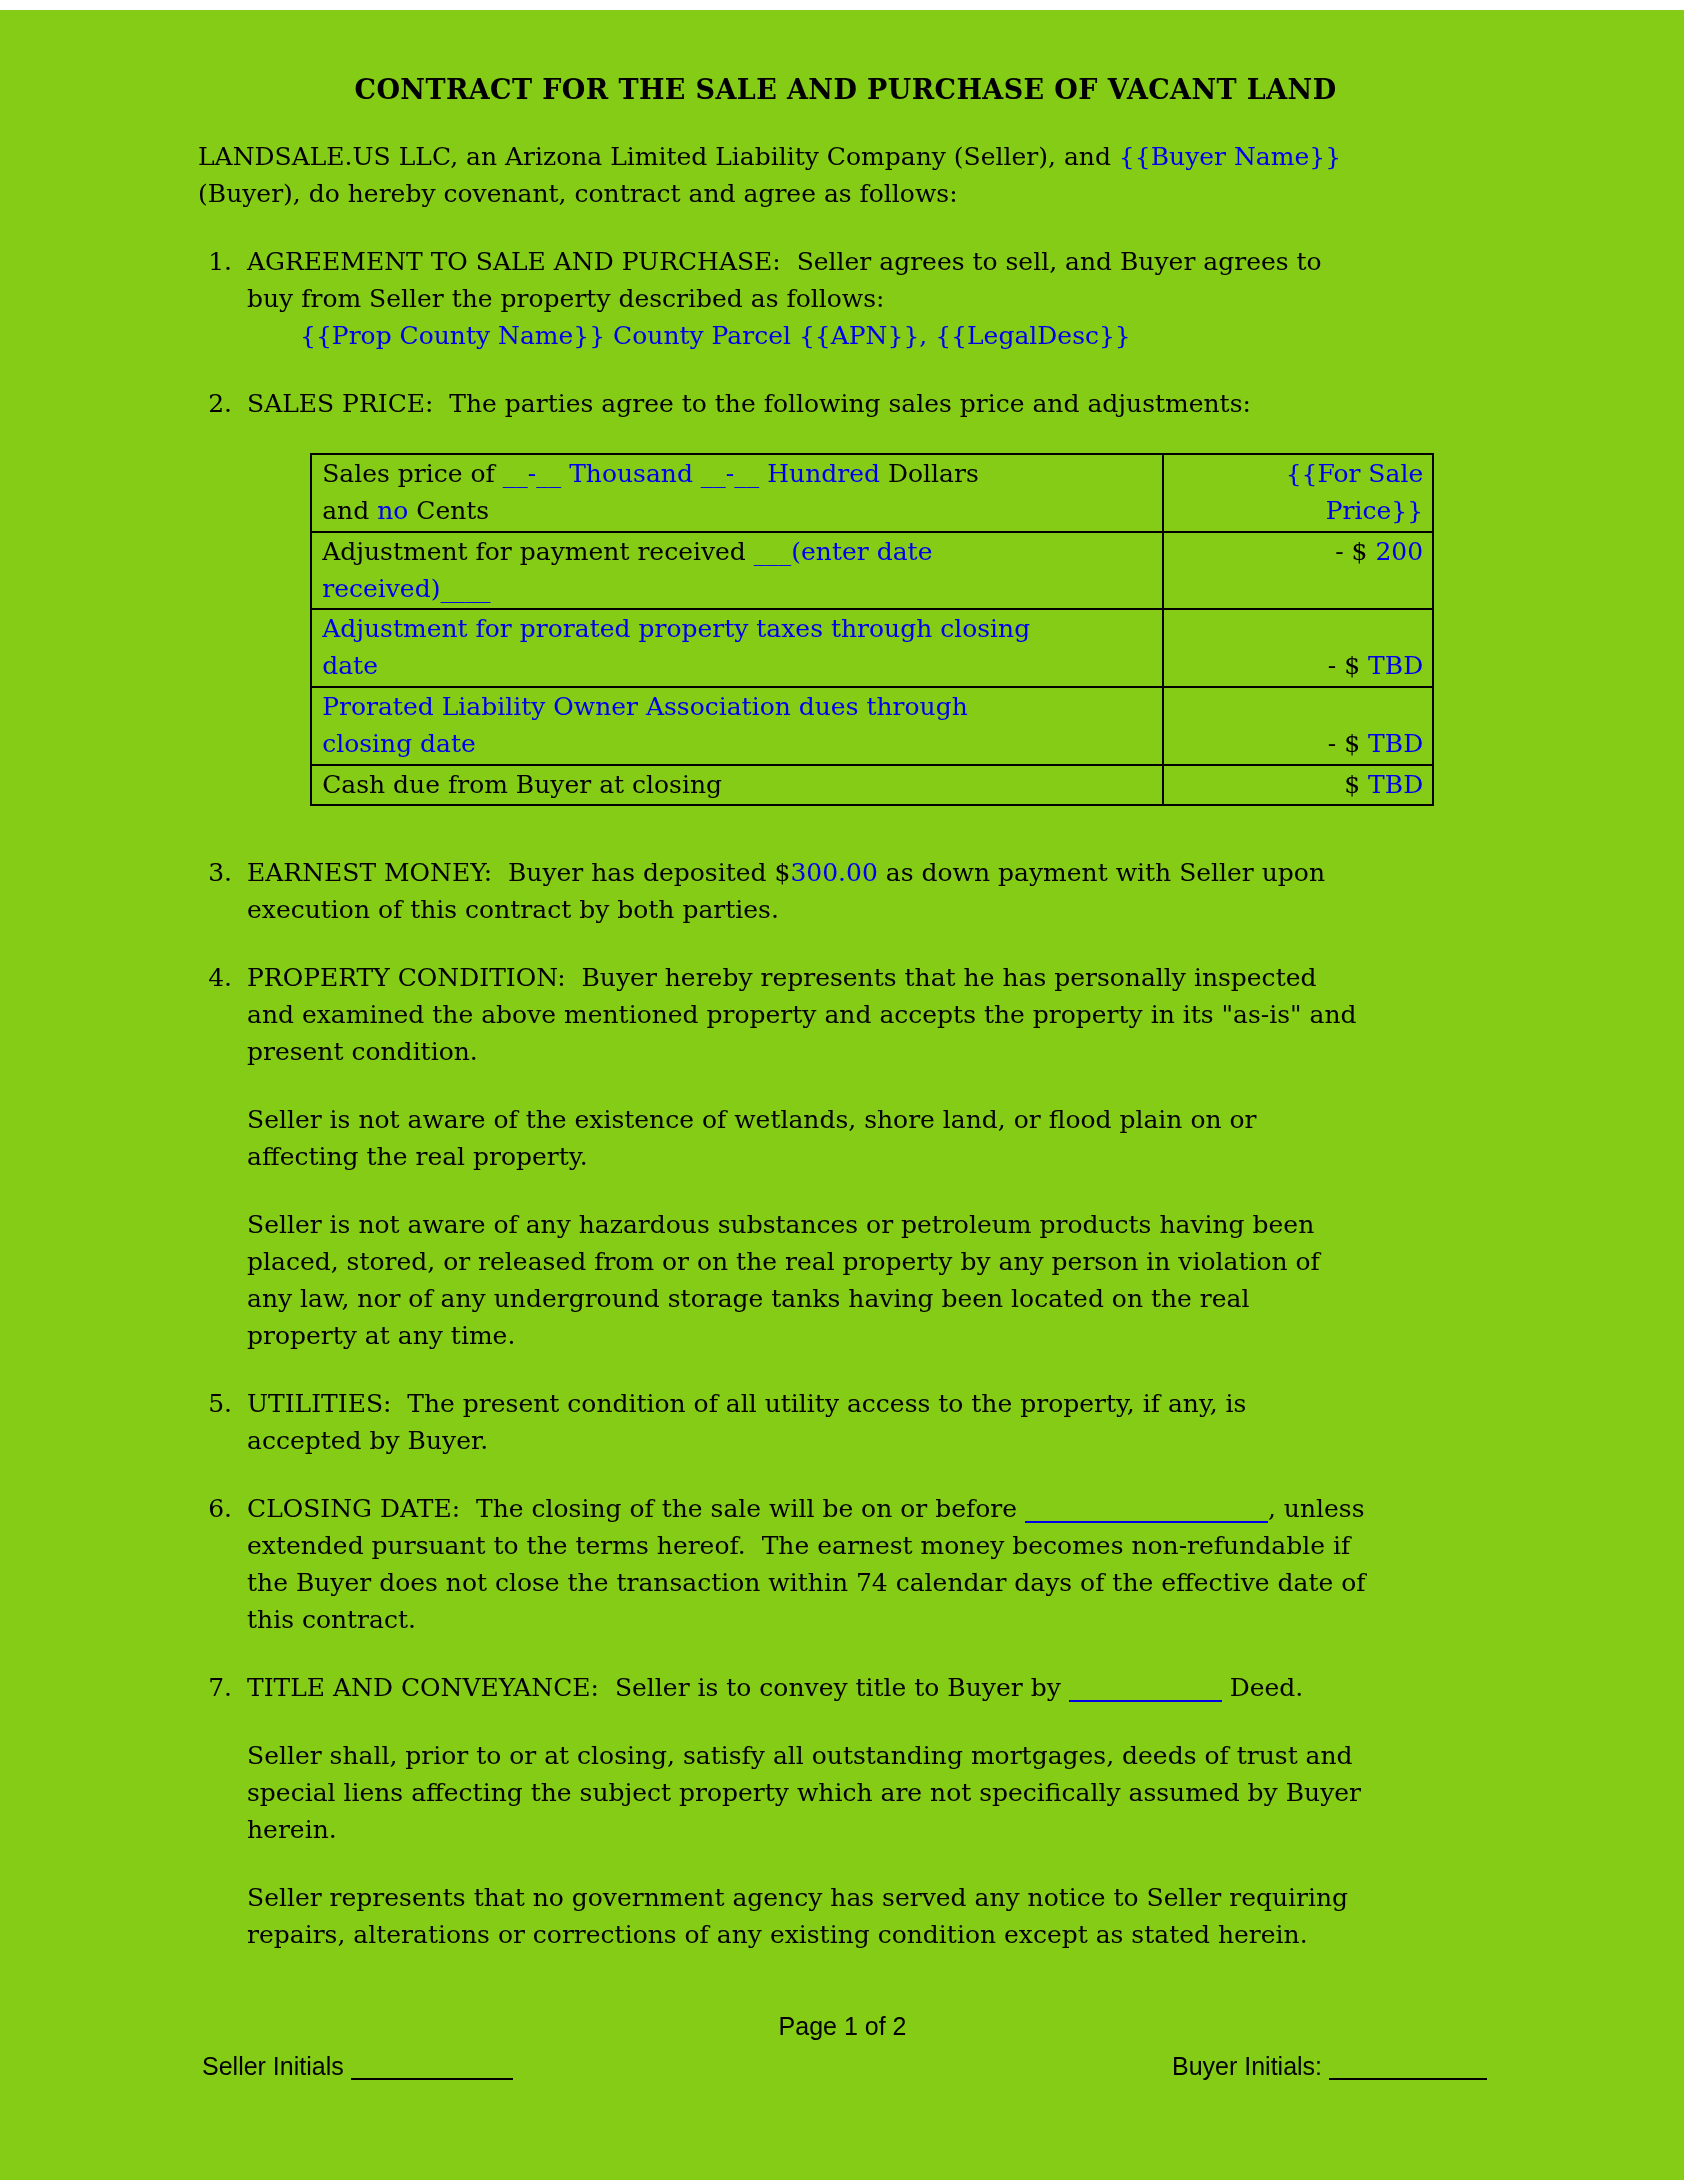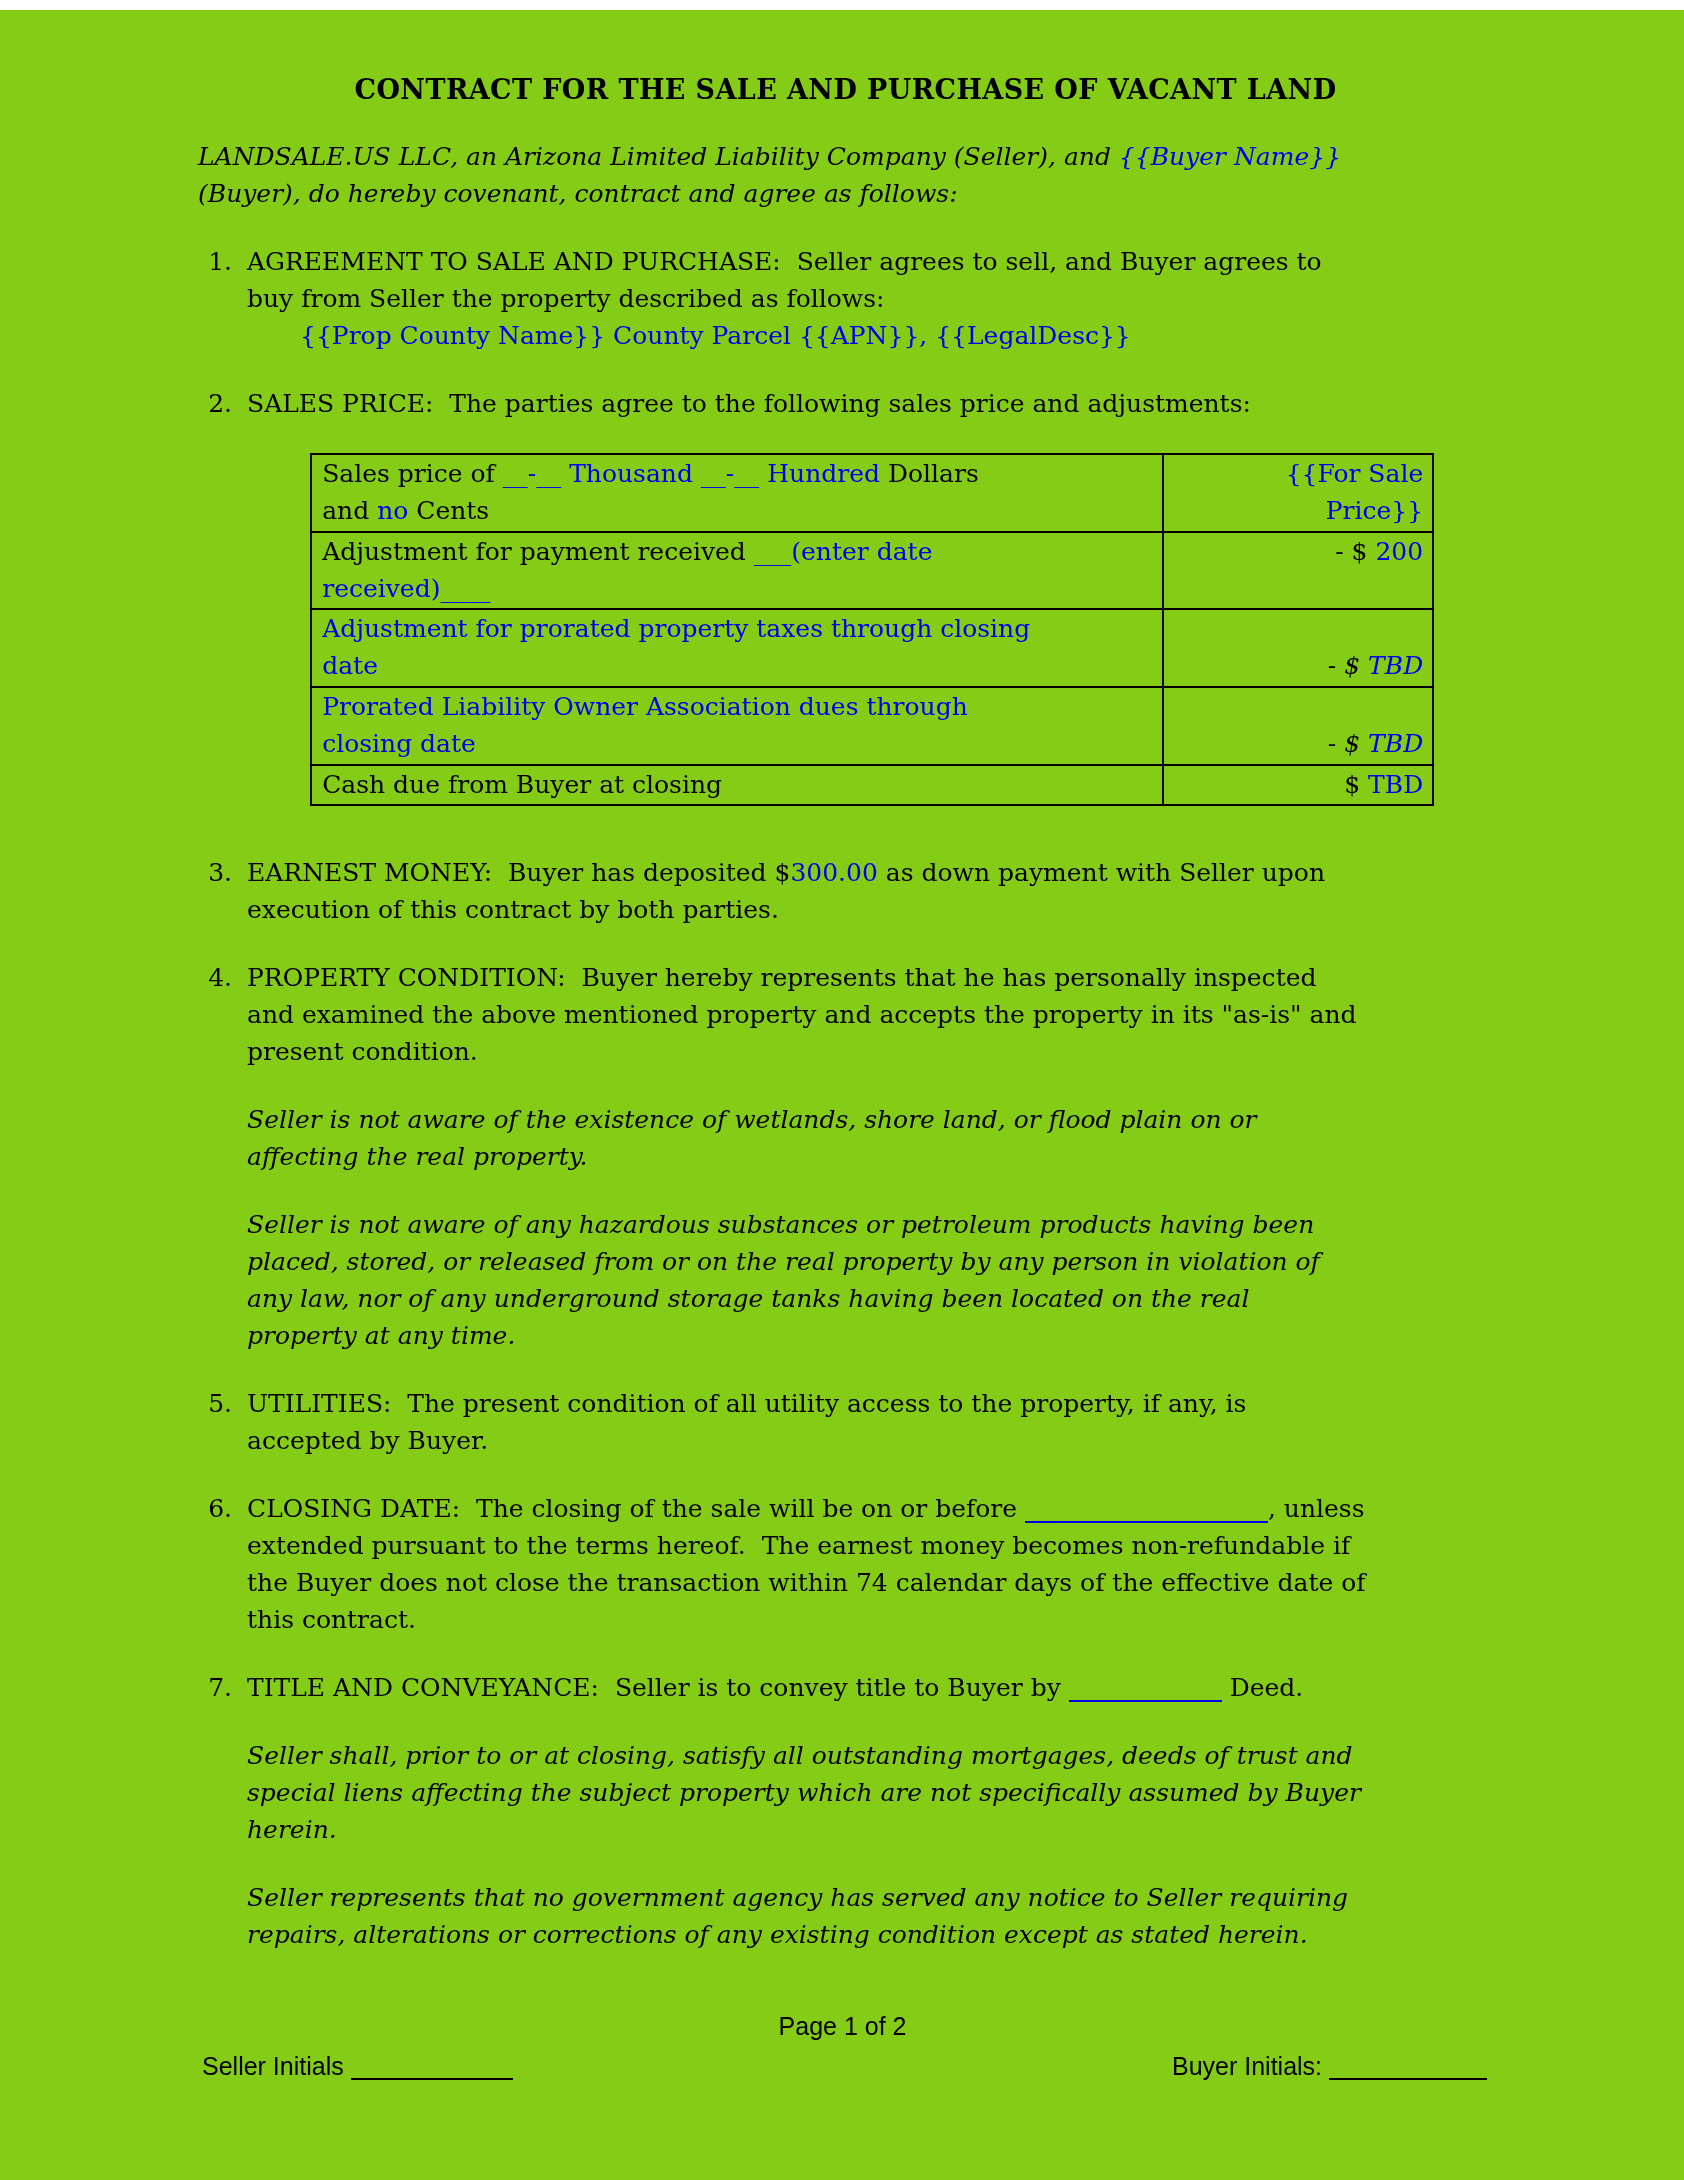--- a/index.html
+++ b/index.html
@@ -14,39 +14,39 @@
   }
   .content{
     position:absolute;left:198px;top:61px;width:1329px;
   }
   .doc-title{
     font-weight:bold;font-size:27px;line-height:37px;
     text-align:center;margin:0 34px 30px 0;
     white-space:pre;letter-spacing:0.4px;
   }
   .block{margin:0 0 31px 0;white-space:pre;}
-  .para{white-space:pre;font-style:italic;}
+  .para{white-space:pre;}
   .li{position:relative;padding-left:49px;white-space:pre;}
   .li .num{position:absolute;left:10.2px;top:0;}
   .subline{margin-left:53px;white-space:pre;}
   .blue{color:var(--blue,#0000EE);}
   .blank{
     display:inline-block;height:1em;vertical-align:text-bottom;
     border-bottom:2.6px solid #000;
   }
   .blank.blue{border-bottom-color:var(--blue,#0000EE);}
   table.sales{
     border-collapse:collapse;table-layout:fixed;
     width:1082px;margin:12px 0 48px 112px;
     white-space:pre;
   }
   table.sales td{border:2.6px solid #000;vertical-align:top;}
   td.desc{width:831px;padding:0 8.5px 1.7px 10.2px;}
   td.amt{width:251px;text-align:right;padding:0 8.5px 1.7px 8.5px;}
-  td.amt.v-bottom{vertical-align:bottom;font-style:italic;}
+  td.amt.v-bottom{vertical-align:bottom;}
   td.amt.v-middle{vertical-align:middle;}
   .footer-layer{
     position:absolute;left:0;top:0;width:100%;height:100%;
     font-family:"Liberation Sans", sans-serif;font-size:25px;
     pointer-events:none;
   }
   .page-num{position:absolute;top:1998px;left:0;width:100%;text-align:center;}
   .initials-bar{position:absolute;top:2038px;left:198px;right:198px;height:34px;}
   .initials-left{position:absolute;left:4px;top:0;white-space:pre;}
   .initials-right{position:absolute;right:0;top:0;white-space:pre;}

